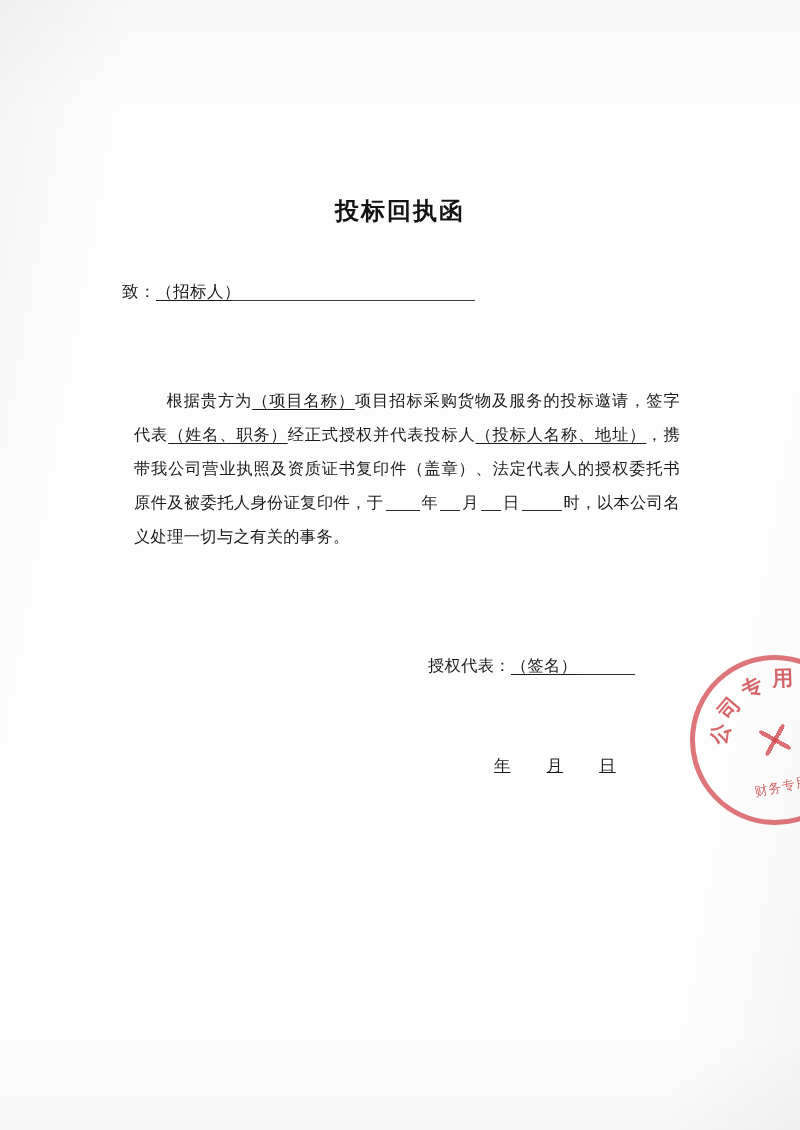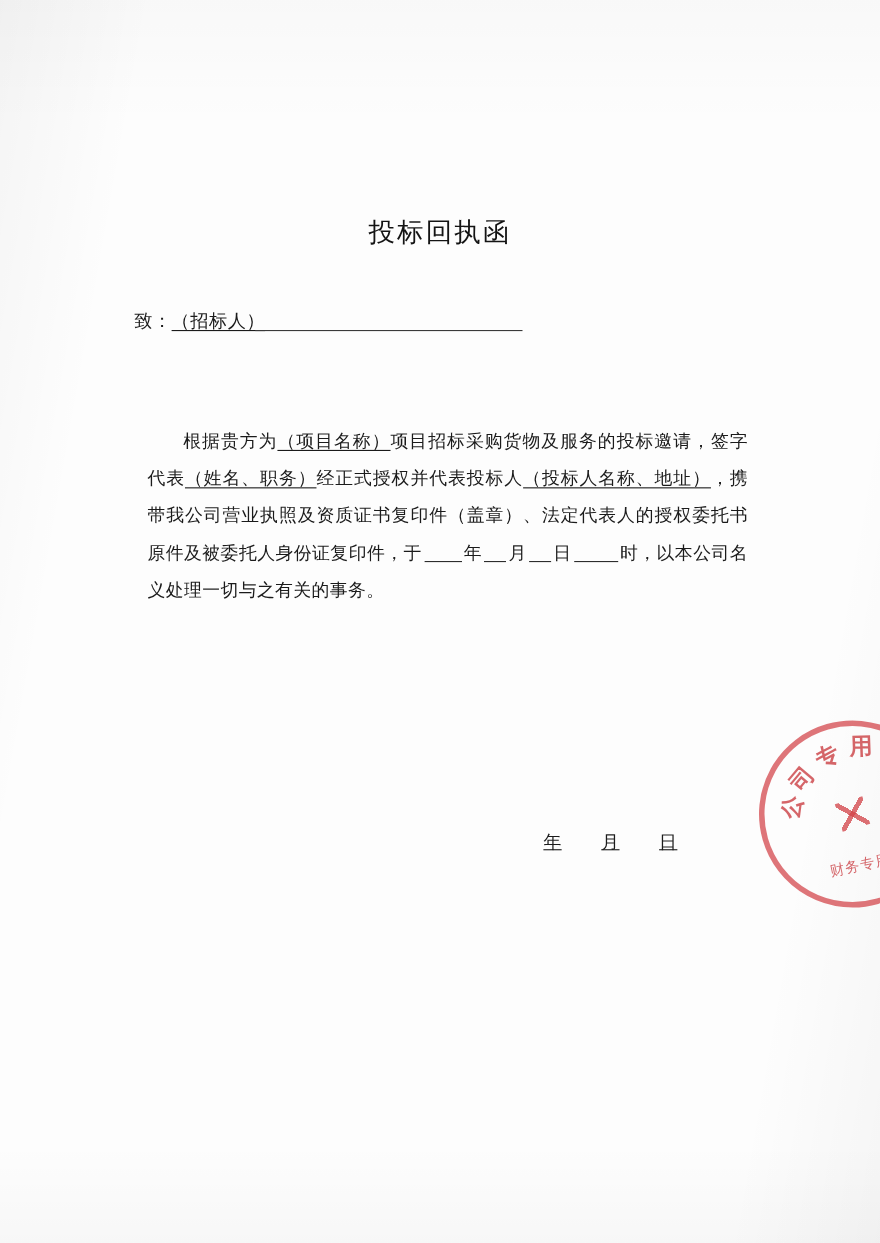--- a/index.html
+++ b/index.html
@@ -32,21 +32,21 @@
     pointer-events: none;
   }
   .doc-title {
     position: absolute;
     top: 195px;
     left: 0;
     width: 800px;
     text-align: center;
     font-family: "DejaVu Sans", sans-serif;
     font-size: 24px;
-    font-weight: normal;
+    font-weight: bold;
     letter-spacing: 2px;
     color: #141414;
   }
   .addressee {
     position: absolute;
     top: 281px;
     left: 122px;
     font-size: 16.5px;
     letter-spacing: 0.5px;
     white-space: nowrap;
@@ -203,20 +203,23 @@
   </div>
   <div class="addressee-line"></div>
 
   <div class="body-block">
     <p>
       <span class="indent"></span><span>根据贵方为</span><span class="u">（项目名称）</span><span>项目招标采购货物及服务的投标邀请，签字代表</span><span class="u">（姓名、职务）</span><span>经正式授权并代表投标人</span><span class="u">（投标人名称、地址）</span><span>，携带我公司营业执照及资质证书复印件（盖</span><span>章）、法定代表人的授权委托书原件及被委托人身份证复印件，于</span><span class="blank-s"></span><span>年</span><span class="blank-xs"></span><span>月</span><span class="blank-xs"></span><span>日</span><span class="blank-m"></span><span>时，</span><span>以本公司名义处理一切与之有关的事务。</span>
     </p>
   </div>
 
   <div class="sign-area">
+    <div class="sign-row">
+      <span class="label">授权代表：</span><span class="u">（签名）</span><span class="fill w2"></span>
+    </div>
   </div>
 
   <div class="date-row">
     <span>年</span><span class="gap"></span><span>月</span><span class="gap"></span><span>日</span>
   </div>
 
   <div class="seal">
     <div class="seal-text">
       <span class="sc1">公</span>
       <span class="sc2">司</span>

